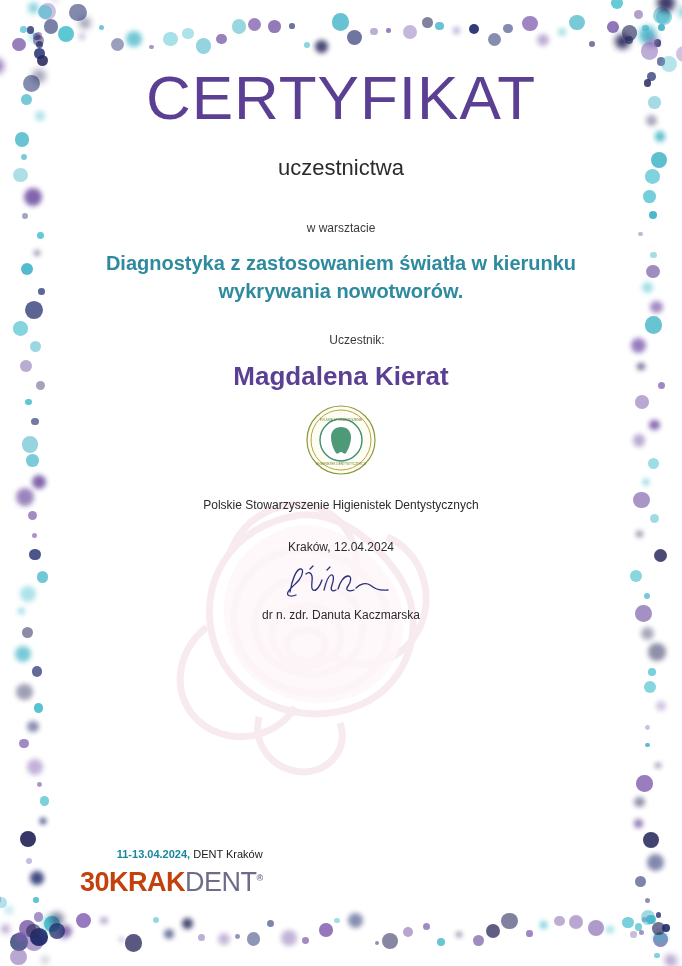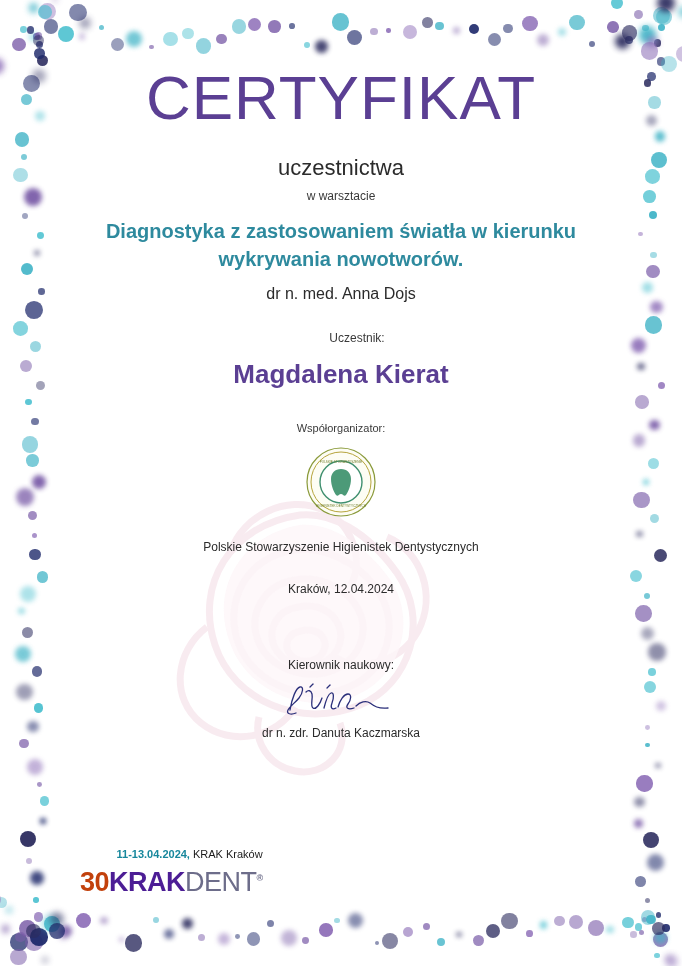--- a/index.html
+++ b/index.html
@@ -61,21 +61,21 @@
     font-family: "Liberation Sans", sans-serif;
     font-weight: 400;
   }
   .subtitle {
     margin-top: 22px;
     font-size: 22px;
     color: #2b2b2b;
     font-weight: 400;
   }
   .small-label {
-    margin-top: 8px;
+    margin-top: 40px;
     font-size: 12px;
     color: #3a3a3a;
   }
   .workshop {
     margin-top: 14px;
     font-size: 20px;
     line-height: 28px;
     color: #2e8a9e;
     font-weight: bold;
     padding: 0 60px;
@@ -179,21 +179,21 @@
     margin-bottom: 4px;
   }
   .krakdent-top b { color: #17879c; }
   .krakdent-main {
     font-size: 27px;
     font-weight: bold;
     letter-spacing: -0.5px;
     line-height: 28px;
   }
   .kd-30 { color: #c2410c; }
-  .kd-krak { color: #4c1d95; }
+  .kd-krak { color: #c2410c; }
   .kd-dent { color: #6d6d8a; font-weight: normal; }
   .kd-reg { font-size: 9px; vertical-align: super; color: #6d6d8a; }
 </style>
 </head>
 <body>
 
 <div class="certificate">
 
   <div class="dots-layer" id="dots">
       <span class="dot" style="left: 11.5746px; top: 37.5467px; width: 13.9379px; height: 13.9379px; background: rgb(122, 92, 168); opacity: 0.785184;"></span>
@@ -438,39 +438,36 @@
     <g fill="#fbeff3">
       <path d="M165 70 C 105 80, 75 135, 95 188 C 112 236, 170 262, 222 240 C 266 221, 283 164, 254 123 C 228 87, 193 67, 165 70 Z" opacity="0.85"></path>
     </g>
   </svg>
 
   <div class="content">
     <div class="title">CERTYFIKAT</div>
     <div class="subtitle">uczestnictwa</div>
     <div class="small-label">w warsztacie</div>
     <div class="workshop">Diagnostyka z zastosowaniem światła w kierunku wykrywania nowotworów.</div>
-    <div class="lecturer">dr n. med. Anna Dojs</div>
     <div class="participant-label">Uczestnik:</div>
     <div class="participant-name">Magdalena Kierat</div>
-    <div class="coorg-label">Współorganizator:</div>
 
     <div class="seal-wrap">
       <svg width="72" height="72" viewBox="0 0 72 72">
         <circle cx="36" cy="36" r="34" fill="#fdfdf4" stroke="#8a9a3a" stroke-width="1.2"></circle>
         <circle cx="36" cy="36" r="30" fill="none" stroke="#b6a43c" stroke-width="1"></circle>
         <circle cx="36" cy="36" r="21" fill="#ffffff" stroke="#3f8f6f" stroke-width="1.4"></circle>
         <path d="M36 23 C 30 23, 26 27, 26 33 C 26 40, 29 46, 31 49 C 33 51, 34 48, 36 48 C 38 48, 39 51, 41 49 C 43 46, 46 40, 46 33 C 46 27, 42 23, 36 23 Z" fill="#4c9a78"></path>
         <text x="36" y="17" font-size="3.1" fill="#6f7d2a" text-anchor="middle" font-family="Liberation Sans, sans-serif">POLSKIE STOWARZYSZENIE</text>
         <text x="36" y="61" font-size="3.1" fill="#6f7d2a" text-anchor="middle" font-family="Liberation Sans, sans-serif">HIGIENISTEK DENTYSTYCZNYCH</text>
       </svg>
     </div>
 
     <div class="org-name">Polskie Stowarzyszenie Higienistek Dentystycznych</div>
     <div class="place-date">Kraków, 12.04.2024</div>
-    <div class="supervisor-label">Kierownik naukowy:</div>
 
     <div class="signature-wrap">
       <svg width="150" height="44" viewBox="0 0 150 44">
         <g fill="none" stroke="#2b2f7a" stroke-width="1.3" stroke-linecap="round">
           <path d="M24 32 C 26 20, 30 10, 34 9 C 38 8, 37 15, 33 20 C 29 25, 24 28, 22 32 C 20 36, 25 37, 30 35"></path>
           <path d="M40 14 C 42 12, 45 12, 46 16 C 47 21, 44 28, 47 30 C 50 32, 54 26, 56 20"></path>
           <path d="M58 30 C 60 22, 62 16, 65 15 C 68 14, 68 20, 66 25 C 64 30, 66 32, 70 30"></path>
           <path d="M72 29 C 74 22, 78 16, 82 16 C 86 16, 85 22, 82 26 C 79 30, 82 32, 88 30"></path>
           <path d="M90 28 C 94 24, 100 22, 104 25 C 108 28, 112 31, 122 30"></path>
           <path d="M44 9 l 3 -3"></path>
@@ -480,21 +477,21 @@
     </div>
 
     <div class="supervisor-name">dr n. zdr. Danuta Kaczmarska</div>
   </div>
 
   <div class="footer">
 
     <div class="krakdent">
       <div class="krakdent-top">
         <b>11-13.04.2024,</b>
-        <span>KRAK Kraków</span>
+        <span>DENT Kraków</span>
       </div>
       <div class="krakdent-main">
         <span class="kd-30">30</span><span class="kd-krak">KRAK</span><span class="kd-dent">DENT</span><span class="kd-reg">®</span>
       </div>
     </div>
   </div>
 
 </div>
 
 </body></html>

